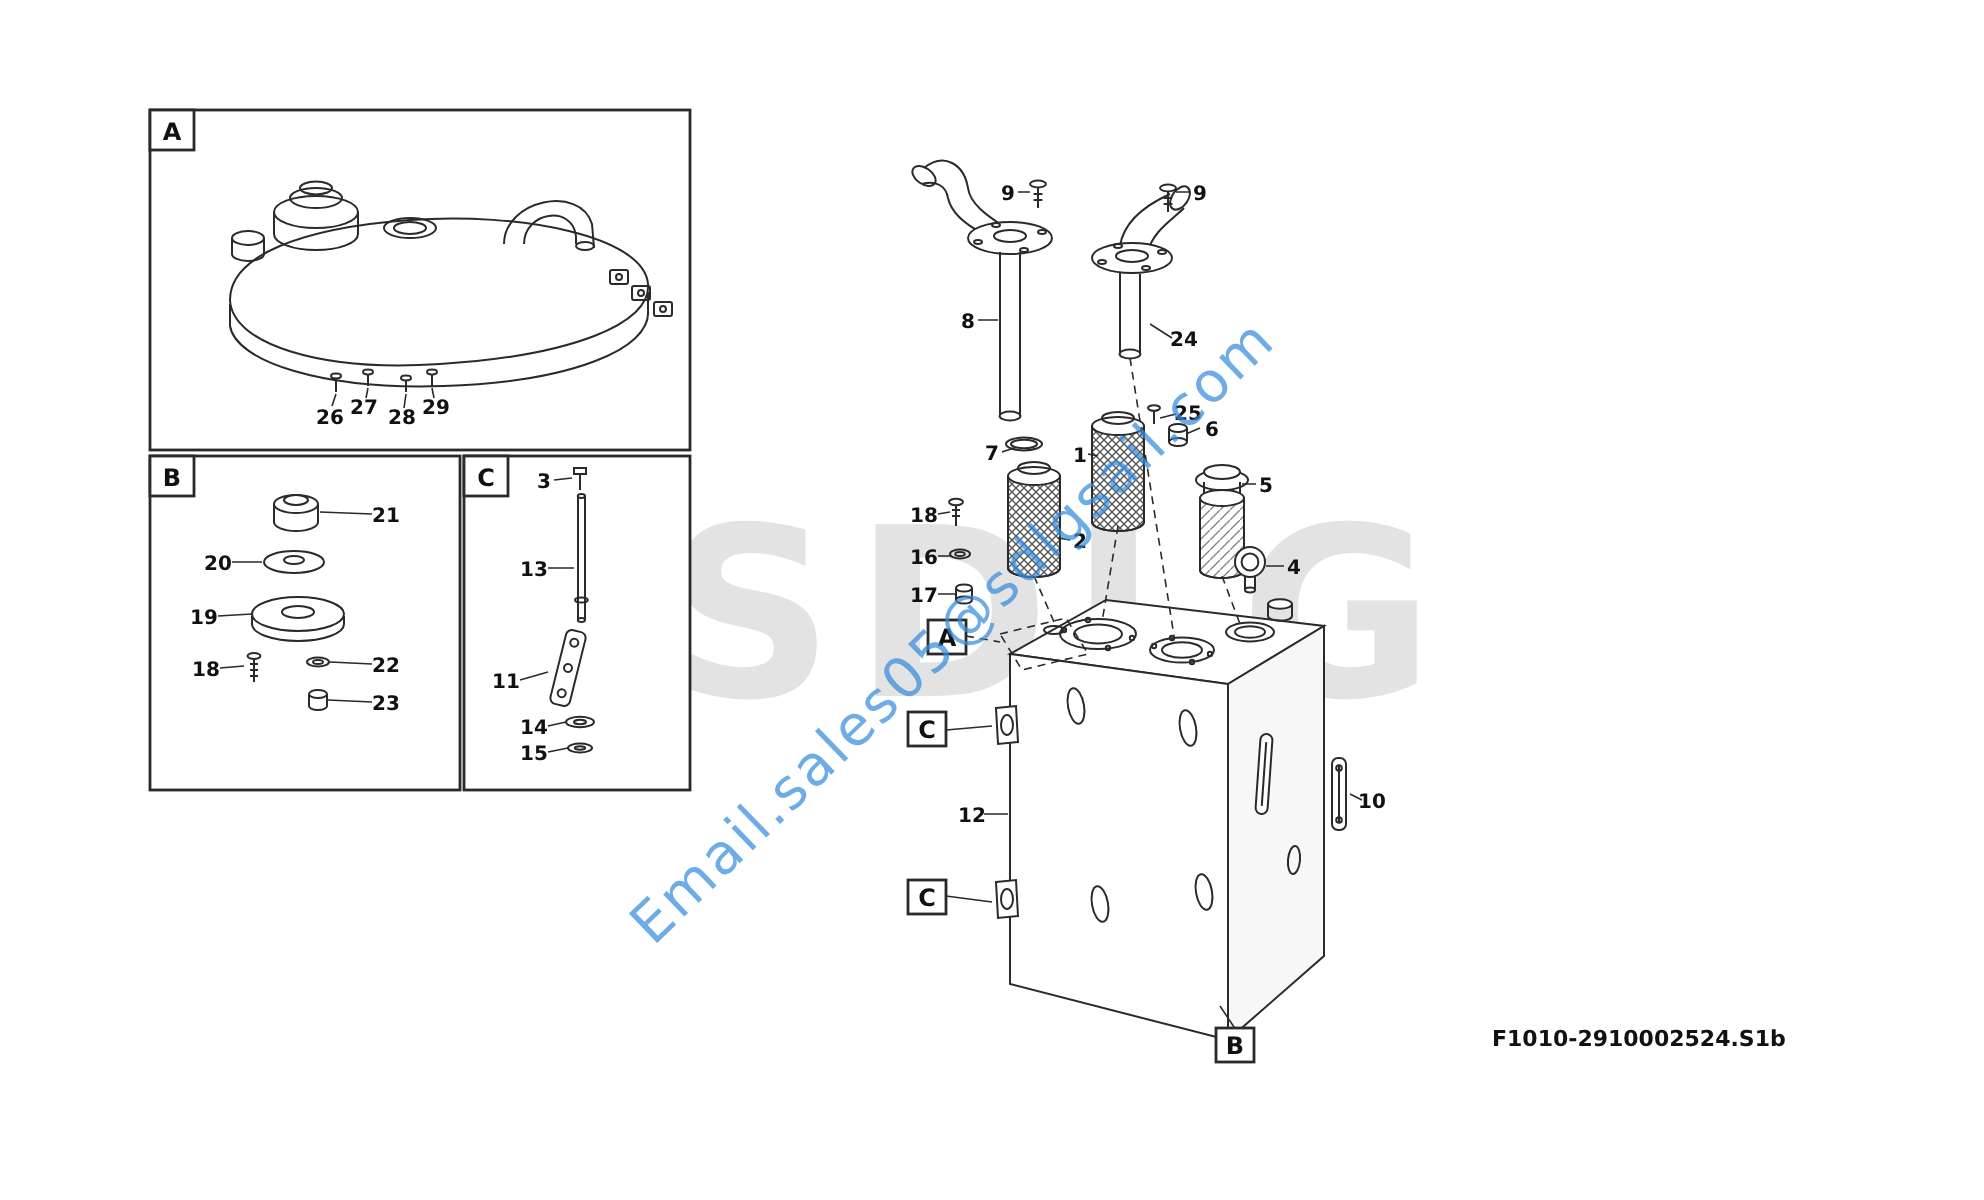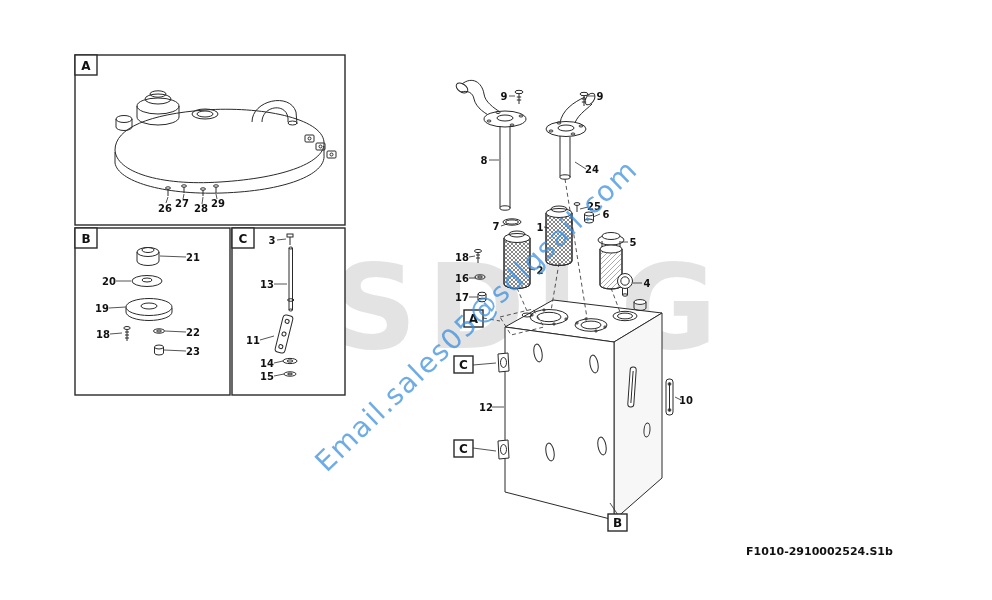--- a/index.html
+++ b/index.html
@@ -8,21 +8,21 @@
   .page { position:absolute; left:0; top:0; width:992px; height:600px; background:#fff; }
   .wm-logo { position:absolute; left:332px; top:238px; z-index:1;
              font-size:118px; font-weight:900; letter-spacing:10px;
              color:#e3e3e3; font-family:"DejaVu Sans",sans-serif; user-select:none; }
   svg.diagram { position:absolute; left:0; top:0; z-index:2; }
   .wm-email { position:absolute; left:320px; top:450px; z-index:3;
               font-size:28px; letter-spacing:1.5px; white-space:nowrap;
               color:rgba(52,140,220,0.72); transform:rotate(-44deg);
               transform-origin:0 50%; user-select:none; }
   .figure-code { position:absolute; left:746px; top:513px; z-index:4;
-                 font-size:11px; font-weight:bold; color:#111;margin-top:32px; }
+                 font-size:11px; font-weight:bold; color:#111; }
   
   .ln { fill:none; stroke:#2a2a2a; stroke-width:1; }
   .fw { fill:#ffffff; }
   .fg { fill:#f7f7f7; }
   .leader { fill:none; stroke:#2a2a2a; stroke-width:0.8; }
   .dash { fill:none; stroke:#2a2a2a; stroke-width:0.8; stroke-dasharray:4 3; }
   .co { font-size:10px; font-weight:bold; fill:#111; text-anchor:middle;
         font-family:"DejaVu Sans","Liberation Sans",sans-serif; }
   .letter { font-size:12px; font-weight:bold; fill:#111; text-anchor:middle;
             font-family:"DejaVu Sans","Liberation Sans",sans-serif; }

